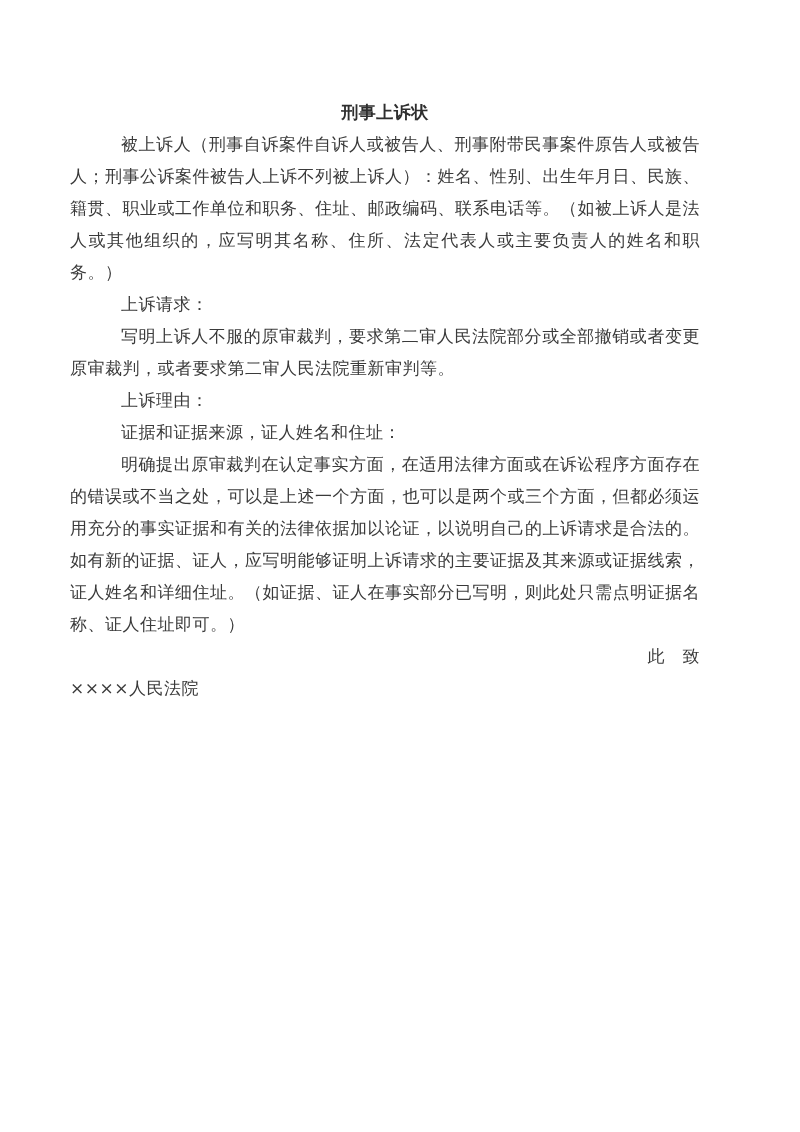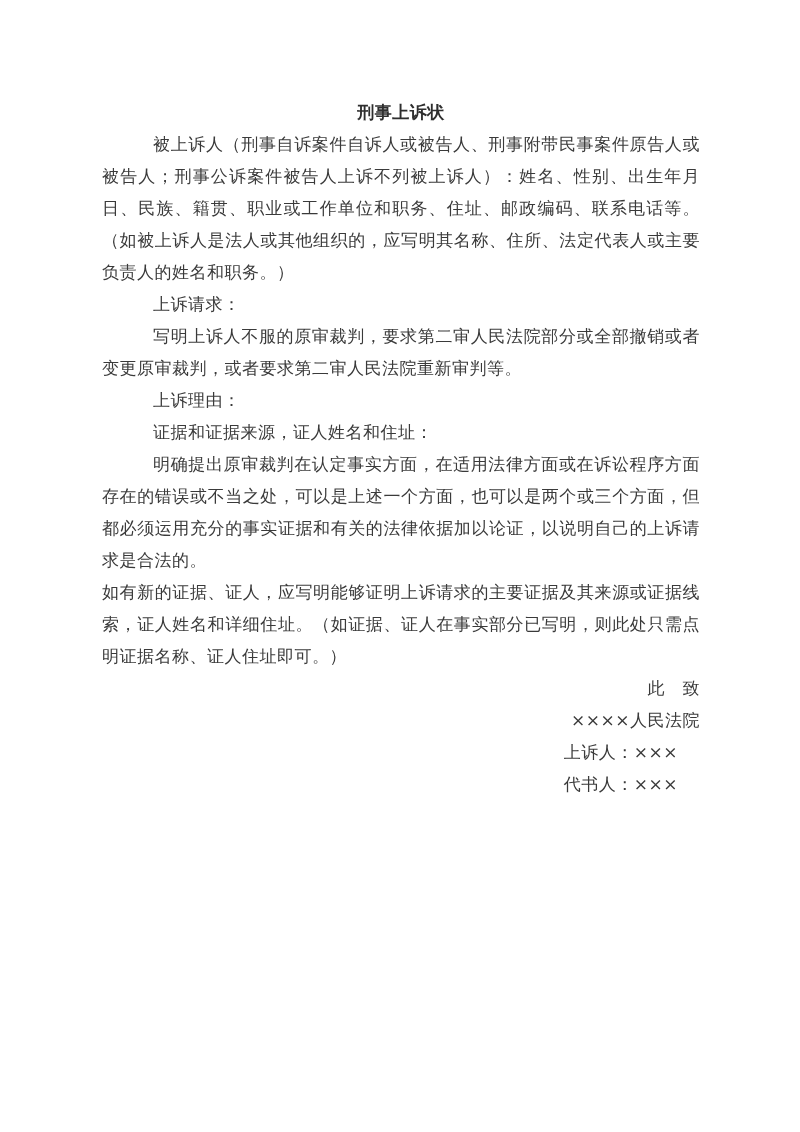--- a/index.html
+++ b/index.html
@@ -6,21 +6,21 @@
   body {
     width: 800px;
     height: 1132px;
     background: #ffffff;
     font-family: "DejaVu Serif", "Liberation Serif", serif;
   }
   .page {
     box-sizing: border-box;
     width: 800px;
     height: 876px;
-    padding: 96px 100px 0 102px;
+    padding: 96px 100px 0 70px;
     background: #ffffff;
     color: #3a3a3a;
     font-size: 17px;
     line-height: 32px;
     letter-spacing: 0.5px;
   }
   .title {
     margin: 0;
     font-size: 17px;
     line-height: 32px;
@@ -38,21 +38,21 @@
   }
   .salute {
     margin: 0;
     text-indent: 0;
     padding-left: 24px;
     text-align: right;
   }
   .flush {
     margin: 0;
     text-indent: 0;
-    text-align: right;
+    text-align: left;
   }
   .sig {
     margin: 0;
     text-indent: 0;
     text-align: right;
     padding-right: 22px;
   }
 </style>
 </head>
 <body>
@@ -75,18 +75,14 @@
 
   <p class="para">明确提出原审裁判在认定事实方面，在适用法律方面或在诉讼程序方面存在的错误或不当之处，可以是上述一个方面，也可以是两个或三个方面，但都必须运用充分的事实证据和有关的法律依据加以论证，以说明自己的上诉请求是合法的。</p>
 
   <p class="para no-indent">如有新的证据、证人，应写明能够证明上诉请求的主要证据及其来源或证据线索，证人姓名和详细住址。（如证据、证人在事实部分已写明，则此处只需点明证据名称、证人住址即可。）</p>
 
   <p class="salute">此　致</p>
 
   <p class="flush">××××人民法院</p>
 
 
-  <div>
-    <p class="sig">上诉人：×××</p>
-    <p class="sig">代书人：×××</p>
-  </div>
 
 </div>
 
 </body></html>

